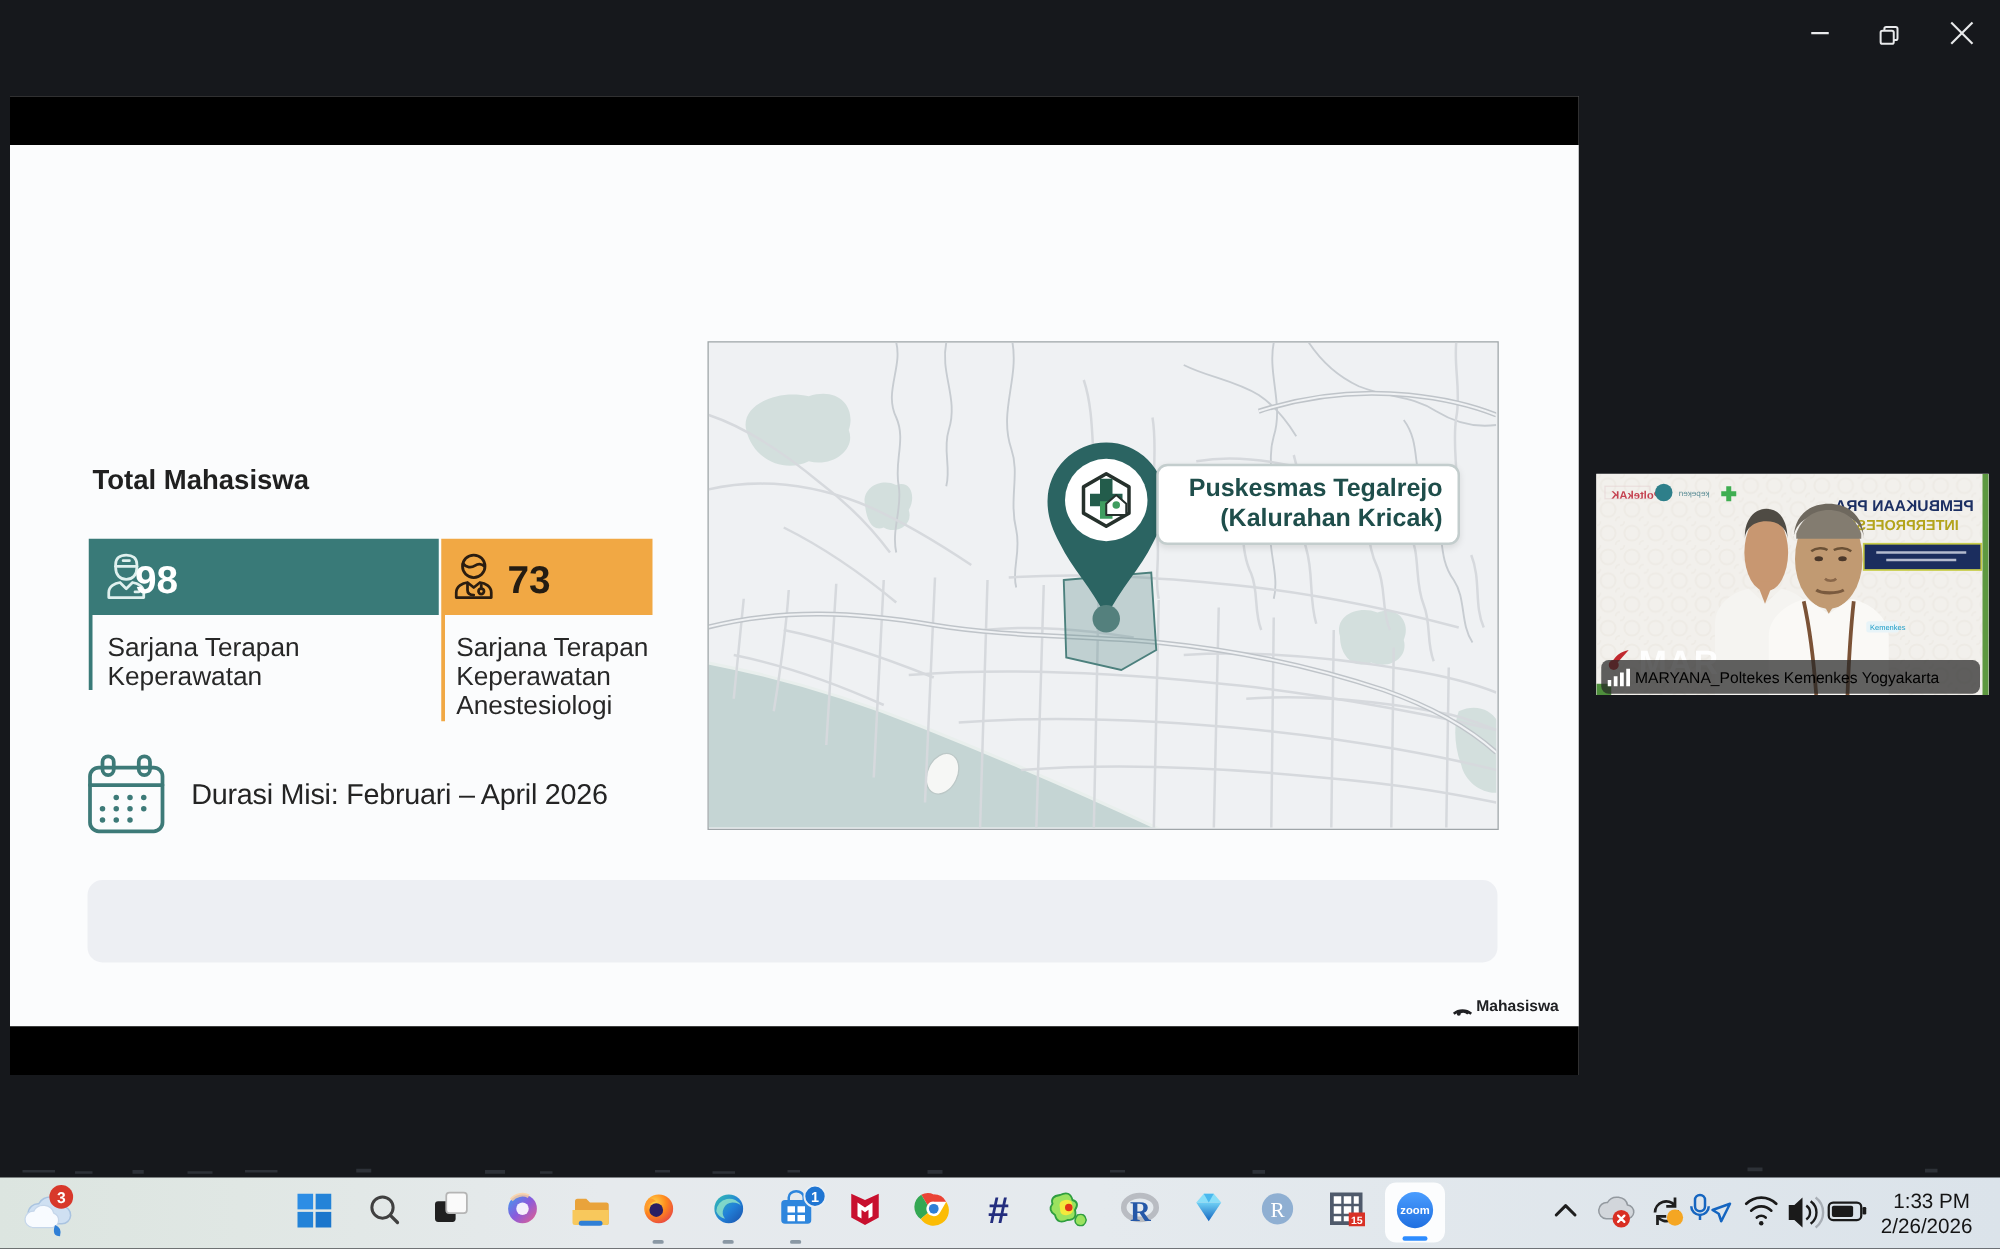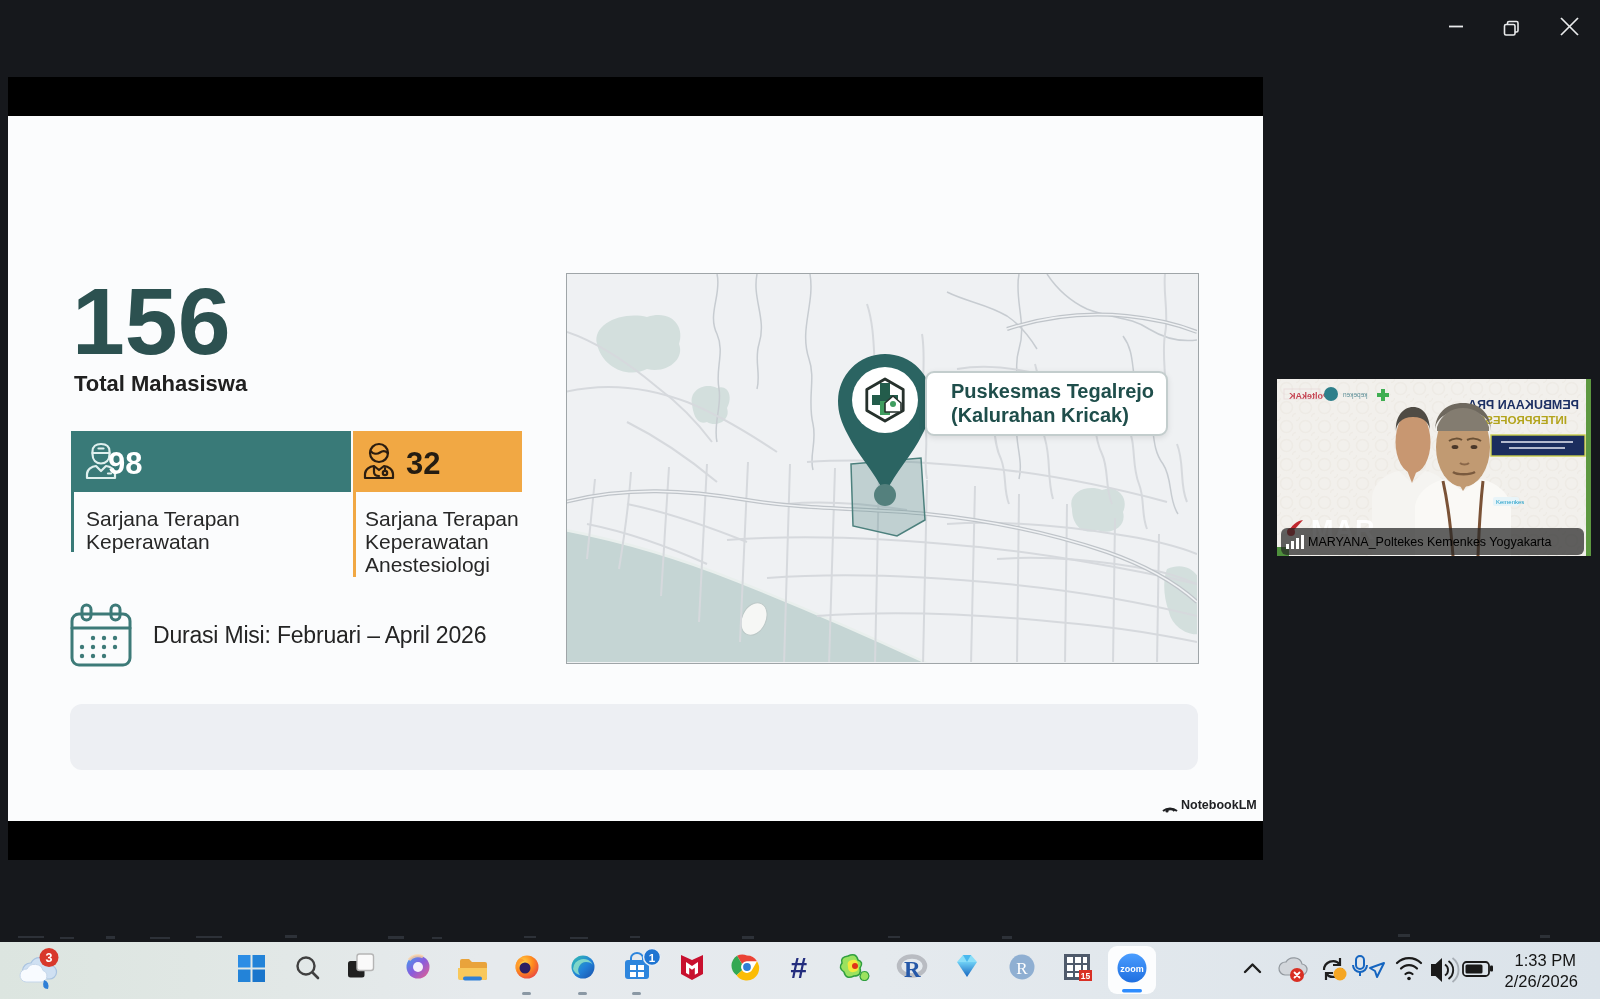--- a/index.html
+++ b/index.html
@@ -18,21 +18,20 @@
     <line x1="131" y1="8" x2="148" y2="25" stroke="#e9eaec" stroke-width="1.7"></line>
     <line x1="148" y1="8" x2="131" y2="25" stroke="#e9eaec" stroke-width="1.7"></line>
   </svg>
 
   <div class="abs" style="left:8px;top:77px;width:1255px;height:783px;background:#fbfcfd;">
     <div class="abs" style="left:0;top:0;width:1255px;height:39px;background:#000;"></div>
     <div class="abs" style="left:0;top:744px;width:1255px;height:39px;background:#000;"></div>
   </div>
 
 
-  <div class="abs" style="left:72px;top:274px;font-size:95px;font-weight:bold;color:#2c5150;line-height:1;">156</div>
   <div class="abs" style="left:74px;top:371px;font-size:22px;color:#202020;font-weight:bold;">Total Mahasiswa</div>
 
   <div class="abs" style="left:71px;top:431px;width:280px;height:61px;background:#397a78;"></div>
   <div class="abs" style="left:353px;top:431px;width:169px;height:61px;background:#f1a844;"></div>
 
   <svg class="abs" style="left:84px;top:442px;" width="34" height="38" viewBox="0 0 34 38">
     <g fill="none" stroke="#dff0ee" stroke-width="2.2" stroke-linecap="round" stroke-linejoin="round">
       <path d="M8.5 9.5 C8.5 4.5 12 2 17 2 C22 2 25.5 4.5 25.5 9.5 L25.5 12 C25.5 18 22 21.5 17 21.5 C12 21.5 8.5 18 8.5 12 Z"></path>
       <path d="M8.5 11 L25.5 11"></path>
       <path d="M14.5 6.5 L19.5 6.5"></path>
@@ -45,21 +44,21 @@
   <svg class="abs" style="left:362px;top:442px;" width="34" height="38" viewBox="0 0 34 38">
     <g fill="none" stroke="#2b1d10" stroke-width="2.2" stroke-linecap="round" stroke-linejoin="round">
       <circle cx="17" cy="11" r="9"></circle>
       <path d="M8.5 9 C11 12 15 12.5 18 10.5 C21 8.5 24 9.5 25.5 11"></path>
       <path d="M3 36 L3 32 C3 27 8 24.5 12 24 L17 28 L22 24 C26 24.5 31 27 31 32 L31 36 Z"></path>
       <path d="M12 24.5 L12 30 C12 32.5 14 34 17 34"></path>
       <circle cx="23" cy="31" r="2.2"></circle>
       <path d="M23 29 L23 26"></path>
     </g>
   </svg>
-  <div class="abs" style="left:406px;top:446px;font-size:31px;font-weight:bold;color:#241c12;">32</div>
+  <div class="abs" style="left:406px;top:446px;font-size:31px;font-weight:bold;color:#241c12;">73</div>
 
   <div class="abs" style="left:71px;top:492px;width:3px;height:60px;background:#397a78;"></div>
   <div class="abs" style="left:86px;top:507px;font-size:21px;color:#272727;line-height:23px;">Sarjana Terapan<br>Keperawatan</div>
   <div class="abs" style="left:353px;top:492px;width:3px;height:85px;background:#f1a844;"></div>
   <div class="abs" style="left:365px;top:507px;font-size:21px;color:#272727;line-height:23px;">Sarjana Terapan<br>Keperawatan<br>Anestesiologi</div>
 
   <svg class="abs" style="left:68px;top:601px;" width="66" height="68" viewBox="0 0 66 68">
     <g fill="none" stroke="#3d7a78" stroke-width="3" stroke-linecap="round">
       <rect x="4" y="13" width="58" height="51" rx="7"></rect>
       <path d="M4 27 L62 27"></path>
@@ -74,21 +73,21 @@
         <circle cx="25" cy="46" r="2.2"></circle>
         <circle cx="36" cy="46" r="2.2"></circle>
         <circle cx="47" cy="46" r="2.2"></circle>
       <circle cx="14" cy="55" r="2.2"></circle>
         <circle cx="25" cy="55" r="2.2"></circle>
         <circle cx="36" cy="55" r="2.2"></circle>
     </g>
   </svg>
   <div class="abs" style="left:153px;top:622px;font-size:23px;letter-spacing:-0.2px;color:#242424;">Durasi Misi: Februari – April 2026</div>
 
-  <div id="mapbox" class="abs" style="left:566px;top:273px;width:633px;height:391px;background:#eff1f3;border:1.5px solid #9fa5a8;box-sizing:border-box;overflow:hidden;">
+  <div id="mapbox" class="abs" style="left:566px;top:273px;width:633px;height:391px;background:#eff1f3;border:1.5px solid #9fa5a8;box-sizing:border-box;overflow:hidden;text-align:right;">
   <svg width="630" height="388" viewBox="0 0 630 388" style="position:absolute;left:0;top:0;">
 
     <path d="M-2,256 C50,266 110,283 170,307 C230,331 300,361 364,391 L-2,391 Z" fill="#c5d5d4"></path>
     <path d="M-2,256 C50,266 110,283 170,307 C230,331 300,361 364,391" fill="none" stroke="#e9efed" stroke-width="2.5"></path>
     <path d="M30,70 C25,50 55,37 80,43 C105,35 118,53 112,70 C118,85 100,100 80,95 C60,105 35,93 30,70 Z" fill="#d3dfdd"></path>
     <path d="M125,130 C122,116 138,108 150,114 C162,110 166,124 160,134 C164,146 150,154 140,148 C130,152 126,140 125,130 Z" fill="#d3dfdd"></path>
     <path d="M505,235 C500,218 520,210 535,216 C552,210 562,225 556,238 C560,252 545,262 530,256 C515,262 505,250 505,235 Z" fill="#d3dfdd"></path>
     <path d="M600,295 C615,288 628,295 632,305 L632,360 C620,362 605,352 602,338 C596,322 596,305 600,295 Z" fill="#d3dfdd"></path>
     <ellipse cx="187" cy="345" rx="12" ry="17" transform="rotate(25 187 345)" fill="#f6f7f5" stroke="#bcc8c7" stroke-width="1"></ellipse>
 
@@ -167,21 +166,21 @@
   <div class="abs" style="left:384px;top:105px;font-size:20px;font-weight:bold;color:#1f4e4b;line-height:24px;">Puskesmas Tegalrejo<br>(Kalurahan Kricak)</div>
   </div>
 
   <div class="abs" style="left:70px;top:704px;width:1128px;height:66px;background:#edeff3;border-radius:12px;"></div>
 
   <svg class="abs" style="left:1162px;top:799px;" width="16" height="14" viewBox="0 0 16 14">
     <path d="M1 12 A11 11 0 0 1 15 12" fill="none" stroke="#202124" stroke-width="2"></path>
     <path d="M4.5 12 A5.5 5.5 0 0 1 12.5 12" fill="none" stroke="#202124" stroke-width="2"></path>
     <circle cx="5" cy="12" r="1.6" fill="#202124"></circle>
   </svg>
-  <div class="abs" style="left:1181px;top:798px;font-size:12.5px;font-weight:bold;color:#202124;">NotebookLM</div>
+  <div class="abs" style="left:1181px;top:798px;font-size:12.5px;font-weight:bold;color:#202124;">Mahasiswa</div>
 
   <div id="thumb" class="abs" style="left:1277px;top:379px;width:314px;height:177px;background:#f2f0ed;overflow:hidden;">
     <svg width="314" height="177" viewBox="0 0 314 177" style="position:absolute;left:0;top:0;">
       <defs>
         <pattern id="dmk" width="19" height="19" patternUnits="userSpaceOnUse">
           <circle cx="9.5" cy="9.5" r="6" fill="none" stroke="#e9e5de" stroke-width="1.6"></circle>
           <circle cx="0" cy="0" r="3.5" fill="none" stroke="#e9e5de" stroke-width="1.3"></circle>
           <circle cx="19" cy="19" r="3.5" fill="none" stroke="#e9e5de" stroke-width="1.3"></circle>
         </pattern>
       </defs>

